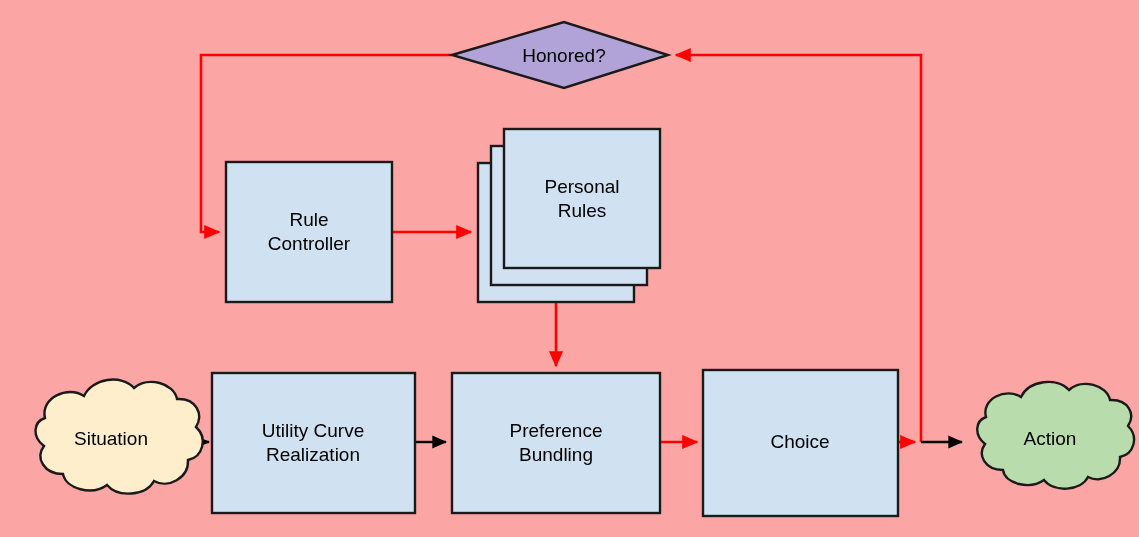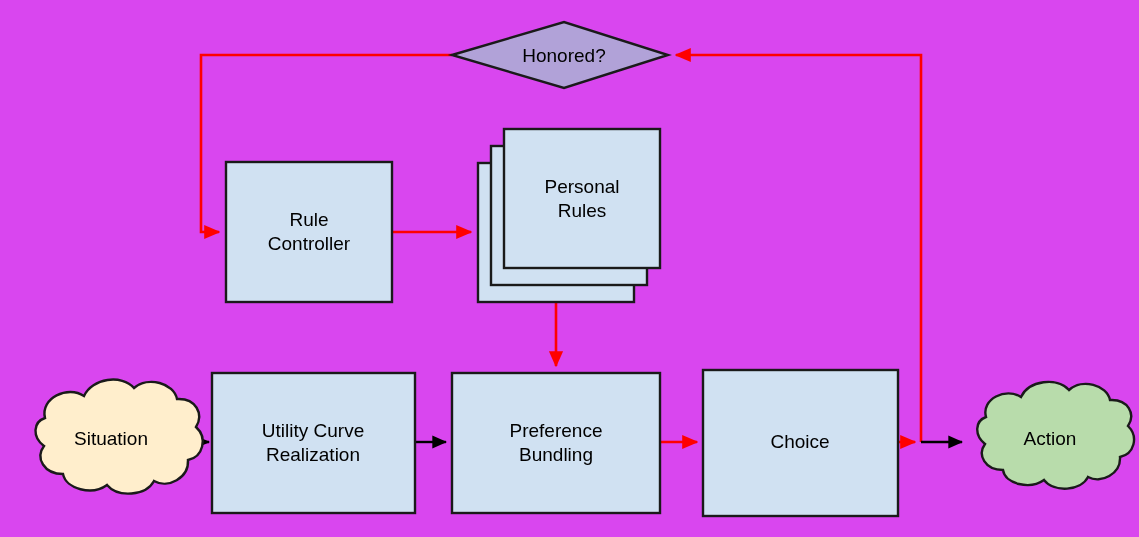--- a/index.html
+++ b/index.html
@@ -8,21 +8,21 @@
     padding: 0;
     background: #ffffff;
   }
   body {
     font-family: "Liberation Sans", sans-serif;
   }
   #diagram-root {
     position: relative;
     width: 1139px;
     height: 537px;
-    background: #d946ef;
+    background: #fca5a5;
     overflow: hidden;
   }
   #diagram-svg {
     position: absolute;
     left: 0;
     top: 0;
     width: 1139px;
     height: 537px;
     display: block;
   }

